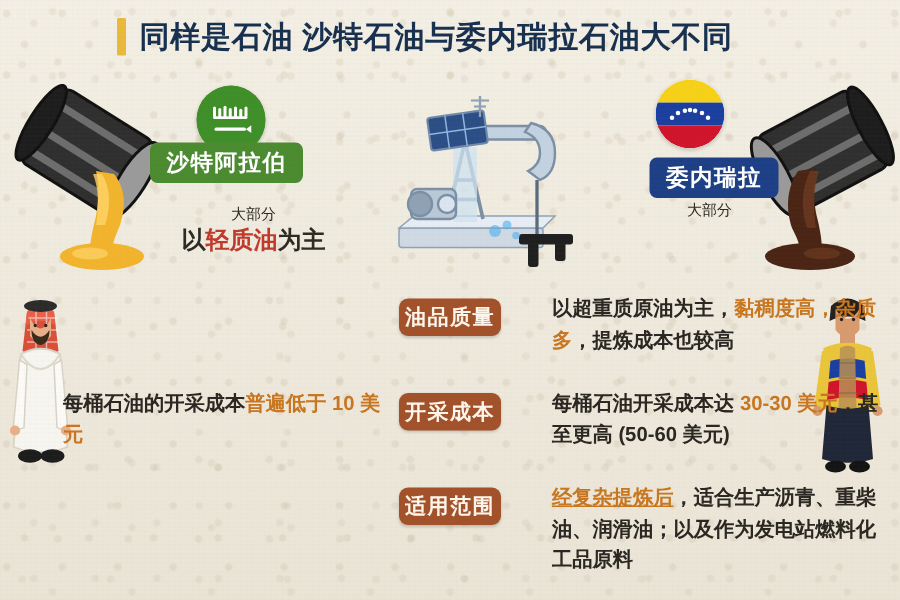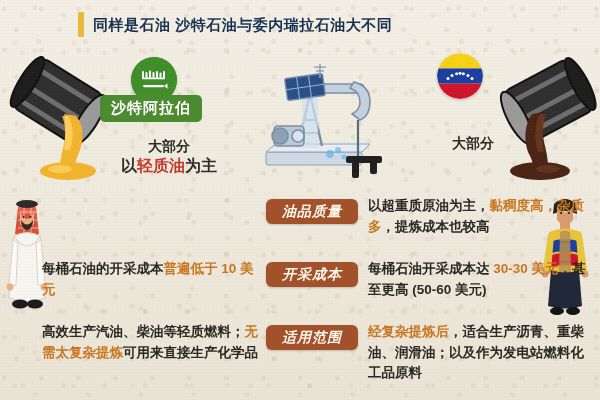--- a/index.html
+++ b/index.html
@@ -24,21 +24,21 @@
     position:absolute;inset:0;pointer-events:none;opacity:.45;
     background-image:
       repeating-linear-gradient(0deg,rgba(160,148,122,.05) 0 1px,transparent 1px 3px),
       repeating-linear-gradient(90deg,rgba(160,148,122,.04) 0 1px,transparent 1px 4px);
   }
 
   
   .title-wrap{position:absolute;left:78px;top:12px;display:flex;align-items:center;gap:9px;}
   .title-bar{width:6px;height:25px;background:#e8b93a;border-radius:1px;}
   .title-text{
-    font-size:15px;font-weight:bold;color:#17304f;letter-spacing:.5px;
+    font-size:20px;font-weight:bold;color:#17304f;letter-spacing:.5px;
     white-space:nowrap;line-height:1;text-align:center;
   }
 
   
   .barrel{position:absolute;}
   #barrel-left{left:4px;top:56px;}
   #barrel-right{left:498px;top:56px;}
 
   
   .flag{
@@ -51,39 +51,38 @@
   
   .pill{
     position:absolute;color:#fff;font-size:15px;font-weight:bold;
     padding:4px 11px;border-radius:5px;white-space:nowrap;letter-spacing:1px;
   }
   #pill-sa{left:100px;top:95px;background:#4b8b30;}
   #pill-ve{left:433px;top:105px;background:#1d3f86;}
 
   
   .sub{position:absolute;text-align:center;width:150px;line-height:1.28;}
-  .sub .l1{font-size:14px;font-weight:bold;color:#2d2a24;}
+  .sub .l1{font-size:10px;font-weight:normal;color:#2d2a24;}
   .sub .l2{font-size:16px;font-weight:bold;color:#2d2a24;}
   .sub .hl{color:#c0392b;}
   #sub-sa{left:94px;top:138px;}
   #sub-ve{left:398px;top:135px;}
 
   
   .person{position:absolute;}
   #person-left{left:2px;top:192px;}
   #person-right{left:538px;top:190px;}
 
   
   .cat{
-    position:absolute;left:266px;width:92px;height:25px;
+    position:absolute;left:266px;width:68px;height:25px;
     background:#a2512a;border-radius:6px;
     display:flex;align-items:center;justify-content:center;
     color:#fdf6ec;font-size:14px;font-weight:bold;letter-spacing:1px;
     box-shadow:0 1px 2px rgba(0,0,0,.18);
-    font-style:italic;
   }
   #cat-0{top:199px;} #cat-1{top:262px;} #cat-2{top:325px;}
 
   
   .txt{position:absolute;font-size:13.5px;font-weight:bold;color:#2a2722;line-height:1.52;}
   .txt .o{color:#c8761f;}
   .left-txt{left:42px;width:218px;}
   .right-txt{left:368px;width:225px;}
   #lt-0{top:196px;} #lt-1{top:259px;} #lt-2{top:322px;}
   #rt-0{top:196px;} #rt-1{top:259px;} #rt-2{top:322px;}
@@ -170,20 +169,21 @@
           <circle cx="26.4" cy="20.8" r="1.5"></circle>
           <circle cx="31" cy="22.4" r="1.5"></circle>
           <circle cx="35" cy="25.5" r="1.5"></circle>
           <circle cx="23" cy="20.3" r="1.5"></circle>
         </g>
       </g>
     </svg>
   </div>
 
   <div class="pill" id="pill-sa" style="background: rgb(75, 139, 48);">沙特阿拉伯</div>
+  <div class="pill" id="pill-ve" style="background: rgb(29, 63, 134);">委内瑞拉</div>
 
   <div class="sub" id="sub-sa">
     <div class="l1">大部分</div>
     <div class="l2"><span>以</span><span class="hl" style="color: rgb(192, 57, 43);">轻质油</span><span>为主</span></div>
   </div>
 
   <div class="sub" id="sub-ve">
     <div class="l1">大部分</div>
   </div>
 
@@ -282,20 +282,19 @@
       <ellipse cx="19" cy="121" rx="7" ry="4" fill="#141414"></ellipse>
       <ellipse cx="35" cy="121" rx="7" ry="4" fill="#141414"></ellipse>
     </svg>
   </div>
 
   <div class="cat" id="cat-0" style="background: rgb(162, 81, 42);">油品质量</div>
   <div class="cat" id="cat-2" style="background: rgb(162, 81, 42);">适用范围</div>
   <div class="cat" id="cat-1" style="background: rgb(162, 81, 42);">开采成本</div>
 
   <div class="txt left-txt" id="lt-1"><span>每桶石油的开采成本</span><span class="o" style="color: rgb(200, 118, 31);">普遍低于 10 美元</span></div>
-  <div class="txt left-txt" id="lt-2"><span>高效生产汽油、柴油等轻质燃料；</span><span class="o" style="color: rgb(200, 118, 31);">无需太复杂提炼</span><span>可用来直接生产化学品</span></div>
 
   <div class="txt right-txt" id="rt-0"><span>以超重质原油为主，</span><span class="o" style="color: rgb(200, 118, 31);">黏稠度高，杂质多</span><span>，提炼成本也较高</span></div>
   <div class="txt right-txt" id="rt-1"><span>每桶石油开采成本达 </span><span class="o" style="color: rgb(200, 118, 31);">30-30 美元</span><span>，甚至更高 (50-60 美元)</span></div>
-  <div class="txt right-txt" id="rt-2"><span class="o" style="color: rgb(200, 118, 31);">经复杂提炼后</span><span>，适合生产沥青、重柴油、润滑油；以及作为发电站燃料化工品原料</span></div>
+  <div class="txt right-txt" id="rt-2"><span class="o" style="color: rgb(200, 118, 31); text-decoration: underline;">经复杂提炼后</span><span>，适合生产沥青、重柴油、润滑油；以及作为发电站燃料化工品原料</span></div>
 
   <div class="noise"></div>
 </div>
 
 </body></html>

